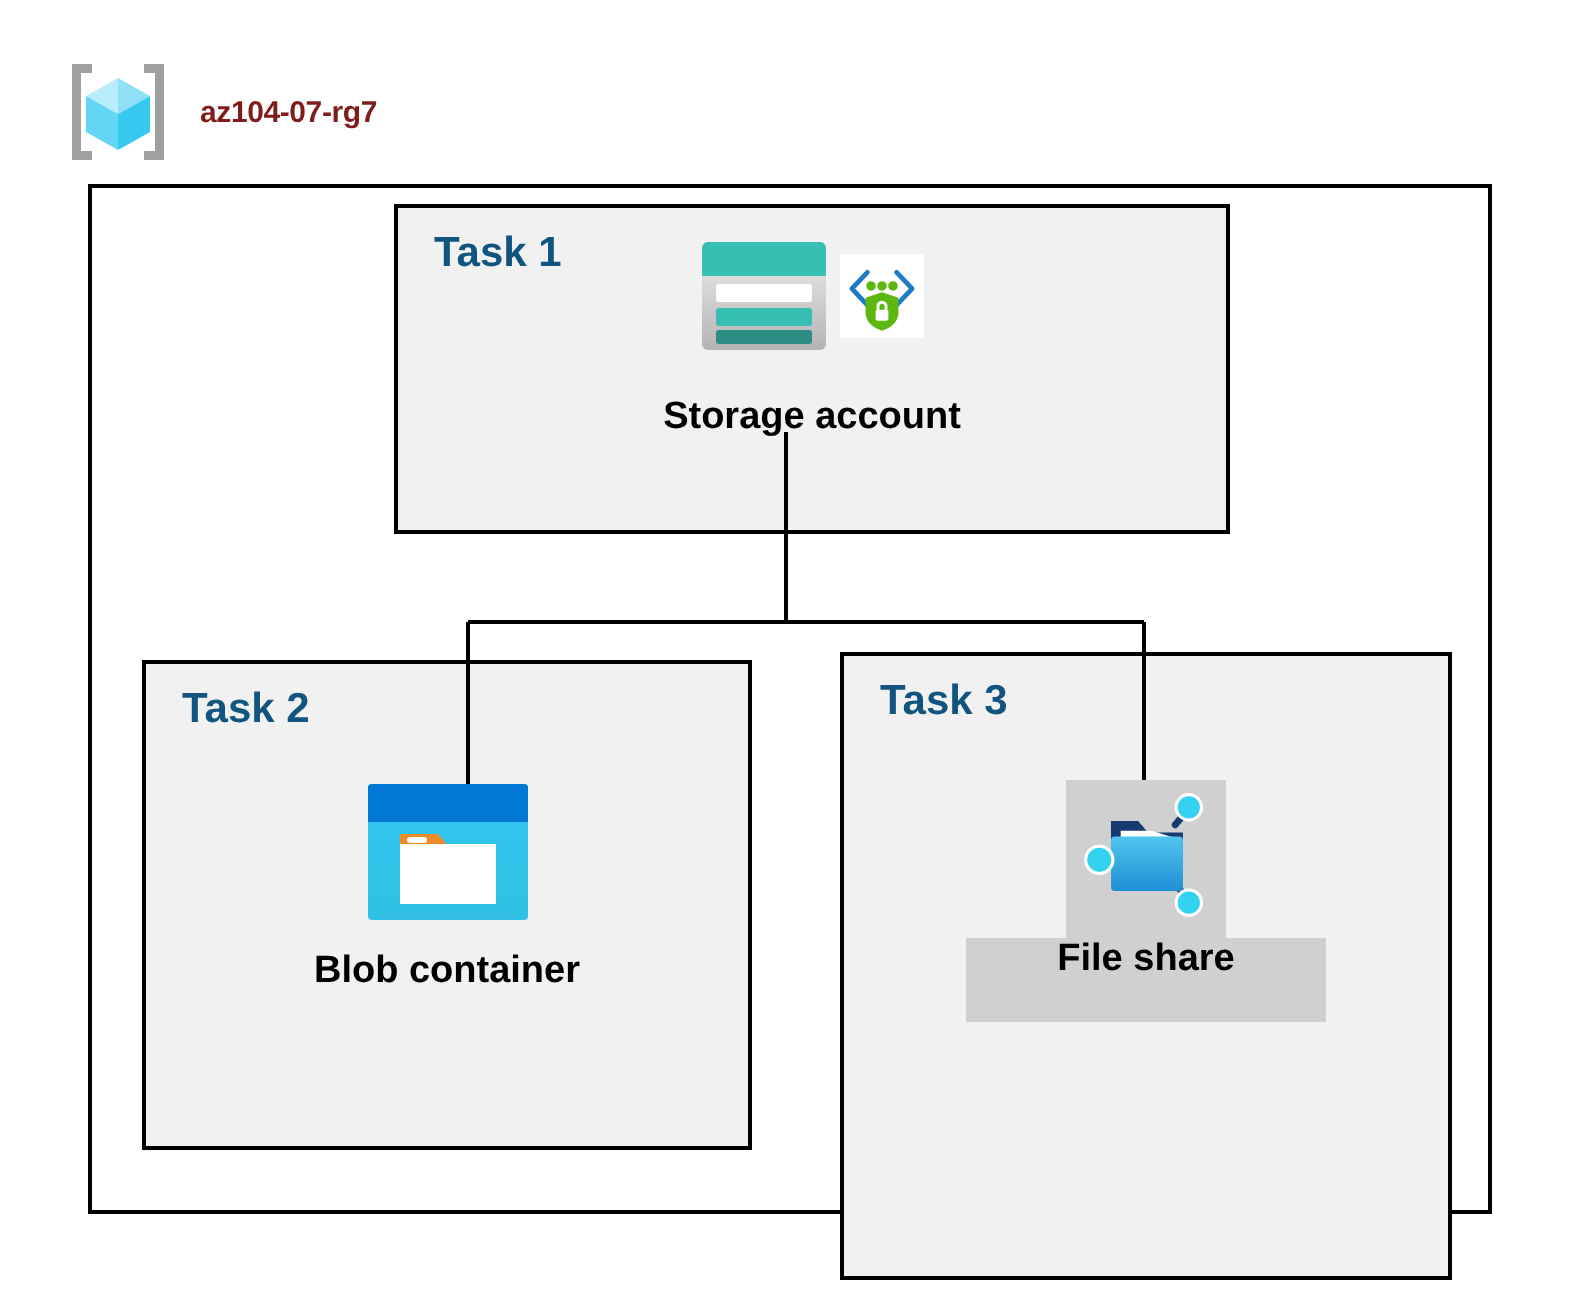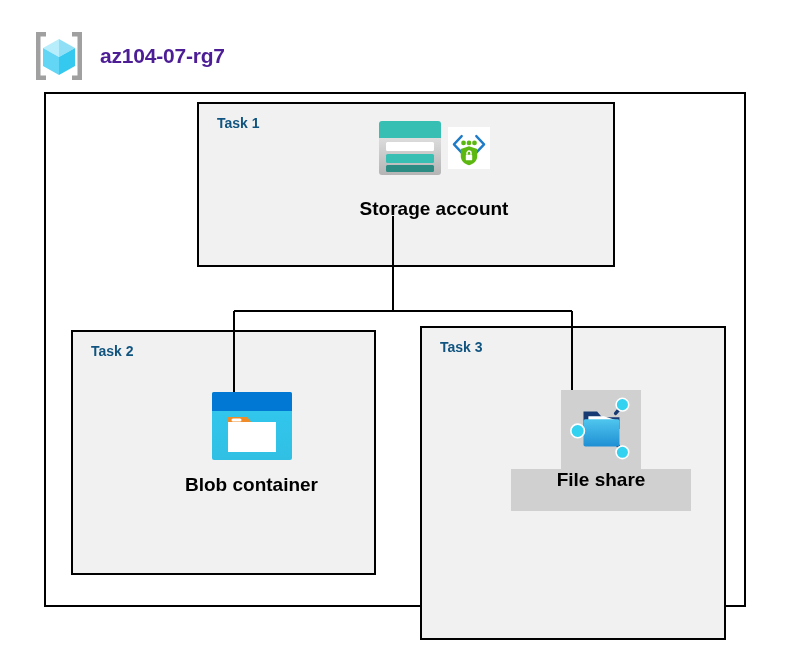--- a/index.html
+++ b/index.html
@@ -26,23 +26,23 @@
     display: flex;
     align-items: center;
     gap: 12px;
   }
   #rg-icon {
     width: 58px;
     height: 58px;
     flex: 0 0 58px;
   }
   #rg-title {
-    font-size: 21px;
+    font-size: 15px;
     font-weight: bold;
-    color: #4c1d95;
+    color: #7f1d1d;
     letter-spacing: -0.2px;
     white-space: nowrap;
   }
 
   
   #rg-box {
     position: absolute;
     left: 44px;
     top: 92px;
     width: 702px;
@@ -60,33 +60,32 @@
     box-sizing: border-box;
   }
   #task-1-box { left: 197px; top: 102px; width: 418px; height: 165px; }
   #task-2-box { left: 71px;  top: 330px; width: 305px; height: 245px; }
   #task-3-box { left: 420px; top: 326px; width: 306px; height: 314px; }
 
   .task-label {
     position: absolute;
     left: 18px;
     top: 11px;
-    font-size: 14px;
+    font-size: 21px;
     font-weight: bold;
     color: #10547F;
     white-space: nowrap;
   }
 
   
   .node {
     position: absolute;
     display: flex;
     flex-direction: column;
     align-items: center;
-    padding-left: 28px;
   }
   .node-caption {
     font-size: 19px;
     font-weight: bold;
     color: #000000;
     white-space: nowrap;
     text-align: center;
   }
 
   

